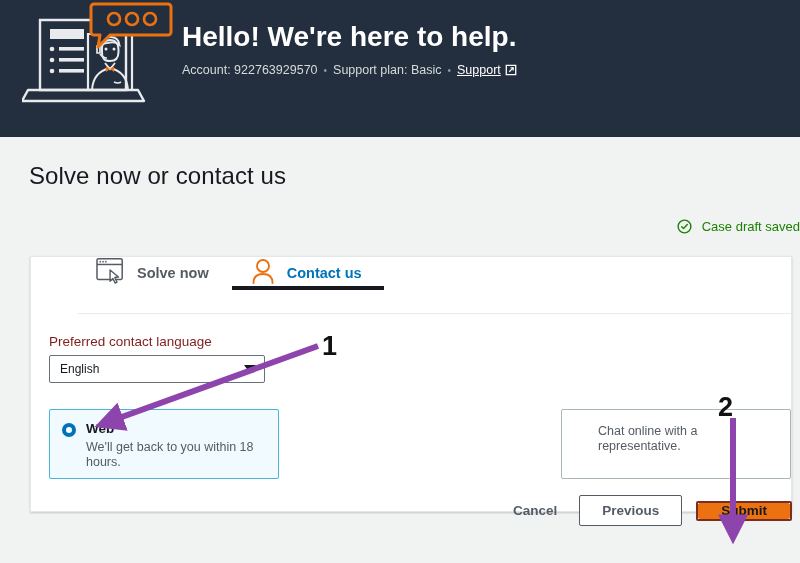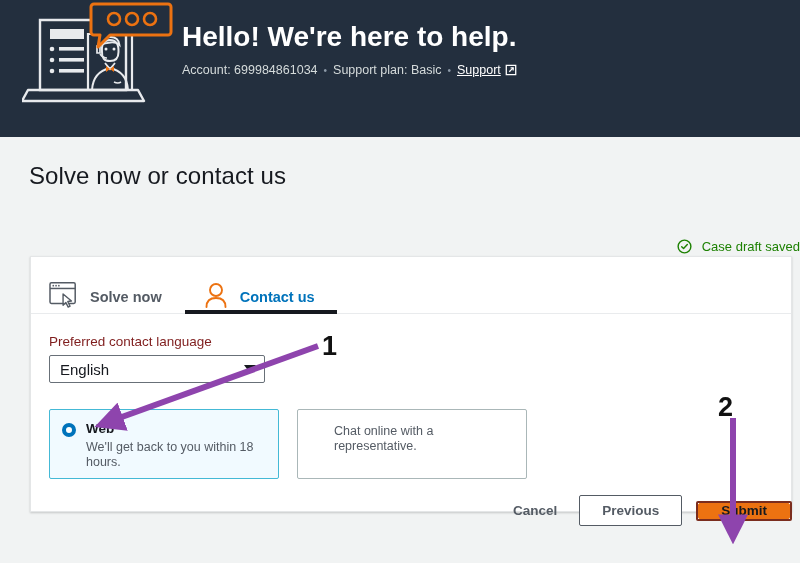--- a/index.html
+++ b/index.html
@@ -41,38 +41,38 @@
   .page-heading{
     position:absolute;left:29px;top:162px;
     font-size:24px;font-weight:400;color:#16191f;
     letter-spacing:0.1px;
   }
 
   
   .draft-saved{
     position:absolute;right:0px;top:219px;
     display:flex;align-items:center;gap:10px;
-    font-size:13px;color:#1d8102;font-weight:500;white-space:nowrap;margin-top:20px;
+    font-size:13px;color:#1d8102;font-weight:500;white-space:nowrap;
   }
   .draft-saved svg{display:block;}
 
   
   .card{
     position:absolute;left:30px;top:256px;width:762px;height:256px;
     background:#ffffff;
     border:1px solid #e4e6e7;
     box-shadow:0 1px 2px rgba(0,0,0,0.18);
     box-sizing:border-box;
   }
 
   
   .tabs{
     position:relative;height:56px;
     border-bottom:1px solid #e9ebed;
-    display:flex;align-items:flex-end;
+    display:flex;align-items:flex-start;margin-left:47px;
   }
   .tab{
     display:flex;align-items:center;gap:11px;
     padding:0 22px 0 18px;
     cursor:pointer;position:relative;
   }
   .tab-label{font-size:14.5px;font-weight:bold;color:#545b64;}
   .tab.active .tab-label{color:#0073bb;}
   .tab-sep{
     width:1px;background:#d5dbdb;margin:14px 0;
@@ -81,30 +81,30 @@
     position:absolute;left:0;right:0;bottom:-1px;height:4px;background:#16191f;
   }
 
   
   .form-body{padding:20px 0 0 18px;position:relative;}
   .field-label{font-size:13.5px;color:#7f1d1d;margin-bottom:6px;}
   .select-box{
     width:216px;height:28px;box-sizing:border-box;
     border:1px solid #687078;border-radius:2px;background:#fff;
     display:flex;align-items:center;justify-content:space-between;
-    padding:0 8px 0 10px;font-size:15px;color:#16191f;
+    padding:0 8px 0 10px;font-size:12px;color:#16191f;
     cursor:pointer;
   }
   .caret{
     width:0;height:0;border-left:6px solid transparent;
     border-right:6px solid transparent;border-top:8px solid #16191f;
   }
 
   
-  .radio-row{display:flex;gap:18px;margin-top:26px;}
+  .radio-row{display:flex;gap:18px;margin-top:26px;justify-content:space-between;}
   .radio-card{
     width:230px;height:70px;box-sizing:border-box;
     border:1px solid #aab7b8;border-radius:2px;background:#ffffff;
     padding:11px 12px 0 12px;cursor:pointer;position:relative;
   }
   .radio-card.selected{
     border:1px solid #44b9d6;background:#f1faff;
   }
   .rc-top{display:flex;align-items:flex-start;gap:10px;}
   .radio-outer{
@@ -195,21 +195,21 @@
       <path d="M72 2 H146 A3 3 0 0 1 149 5 V30 A3 3 0 0 1 146 33 H88 L76 45 L78 33 H72 A3 3 0 0 1 69 30 V5 A3 3 0 0 1 72 2 Z" stroke="#ec7211" stroke-width="3" fill="#232f3e" stroke-linejoin="round"></path>
       <circle cx="92" cy="17" r="6" stroke="#ec7211" stroke-width="2.6" fill="none"></circle>
       <circle cx="110" cy="17" r="6" stroke="#ec7211" stroke-width="2.6" fill="none"></circle>
       <circle cx="128" cy="17" r="6" stroke="#ec7211" stroke-width="2.6" fill="none"></circle>
     </svg>
   </div>
 
   <div class="banner-text">
     <div class="banner-title">Hello!  We're here to help.</div>
     <div class="banner-sub">
-      <span>Account: 699984861034</span>
+      <span>Account: 922763929570</span>
       <span class="dot-sep">•</span>
       <span>Support plan: Basic</span>
       <span class="dot-sep">•</span>
       <span class="change-link">
         <span>Support</span>
         <span class="ext-ico">
           <svg width="12" height="12" viewBox="0 0 14 14" fill="none">
             <path d="M1.5 1.5 H12.5 V12.5 H1.5 Z" stroke="#ffffff" stroke-width="1.5"></path>
             <path d="M5 9 L9.5 4.5" stroke="#ffffff" stroke-width="1.5"></path>
             <path d="M6.5 4.5 H9.5 V7.5" stroke="#ffffff" stroke-width="1.5"></path>

